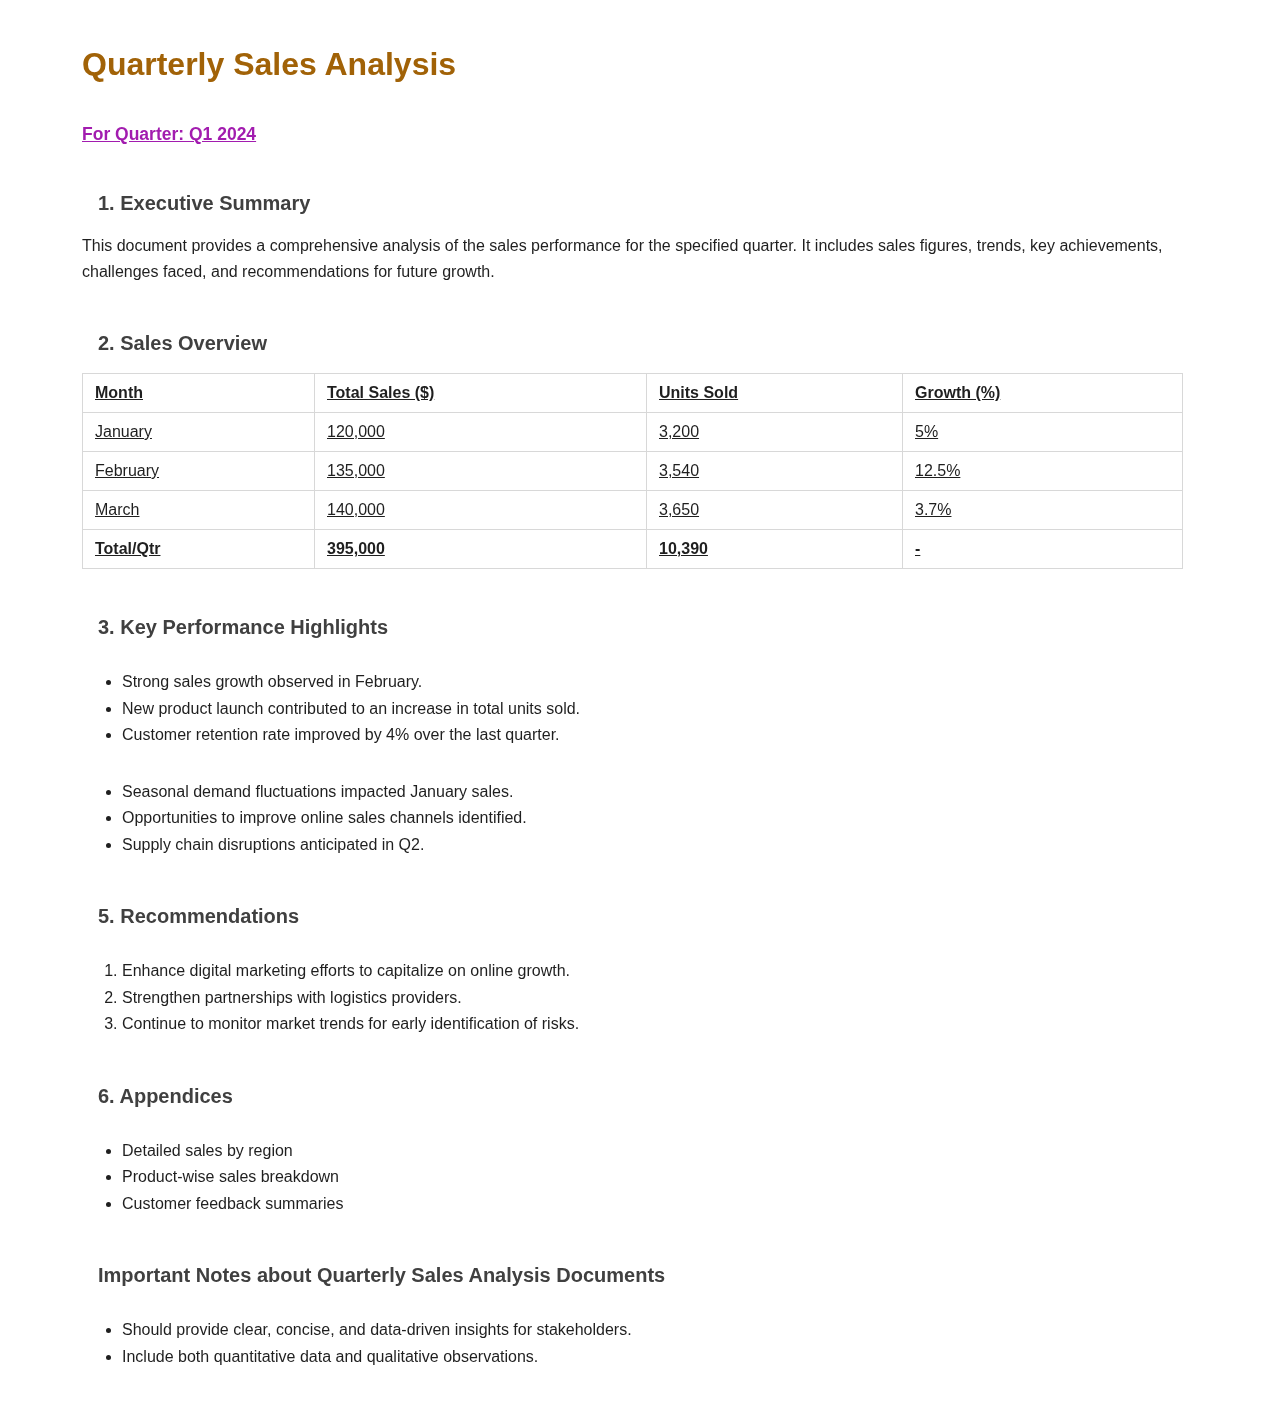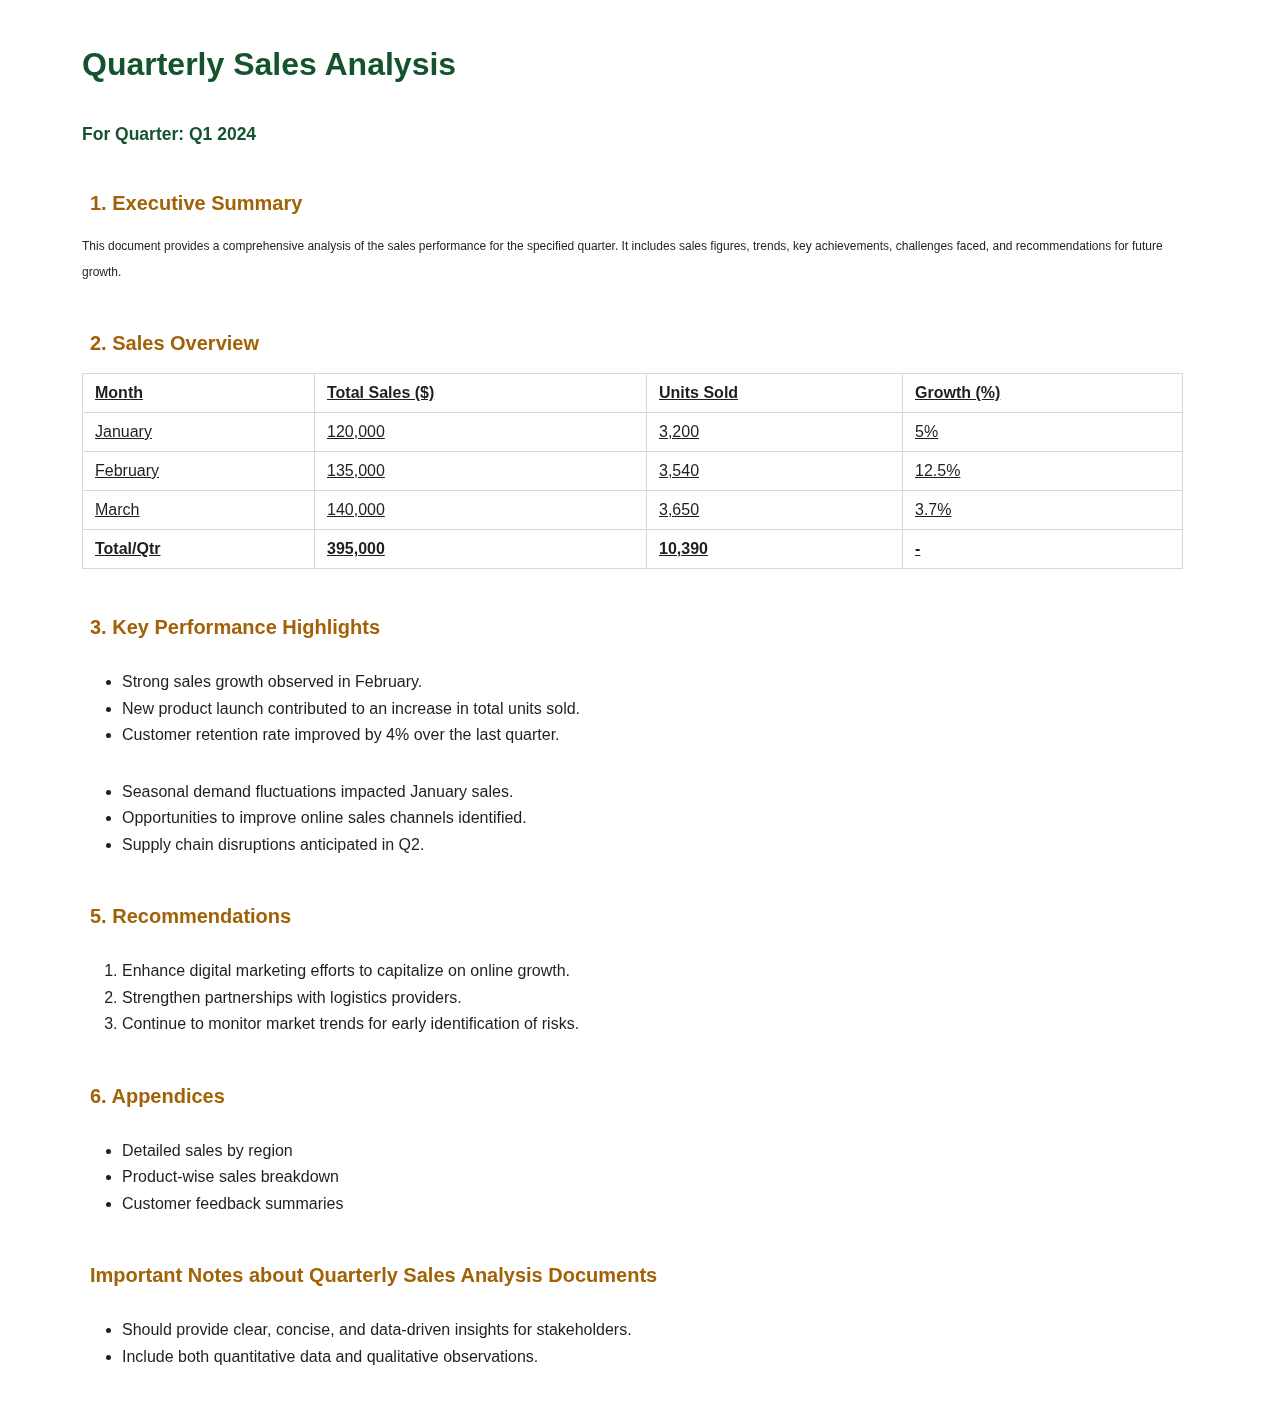--- a/index.html
+++ b/index.html
@@ -17,37 +17,38 @@
   }
   .page {
     padding: 44px 82px 0 82px;
     width: 1263px;
   }
   .doc-title {
     font-size: 32px;
     font-weight: 700;
     line-height: 1.25;
     margin: 0;
-    color: #14532d;
+    color: #a16207;
   }
   .doc-subtitle {
     font-size: 17.5px;
     font-weight: 700;
     margin: 40px 0 0 0;
-    color: #14532d;
+    color: #a21caf;
+    text-decoration: underline;
   }
   h2.section-heading {
     font-size: 20px;
     font-weight: 700;
     line-height: 1.2;
-    margin: 46px 0 0 8px;
-    color: #a16207;
+    margin: 46px 0 0 16px;
+    color: #404040;
   }
   p.body-text {
-    font-size: 12px;
+    font-size: 16px;
     line-height: 26px;
     margin: 18px 0 17px 0;
     max-width: 1100px;
   }
   table.sales-table {
     margin-top: 18px;
     border-collapse: collapse;
     width: 1100px;
     font-size: 16px;
     table-layout: fixed;

